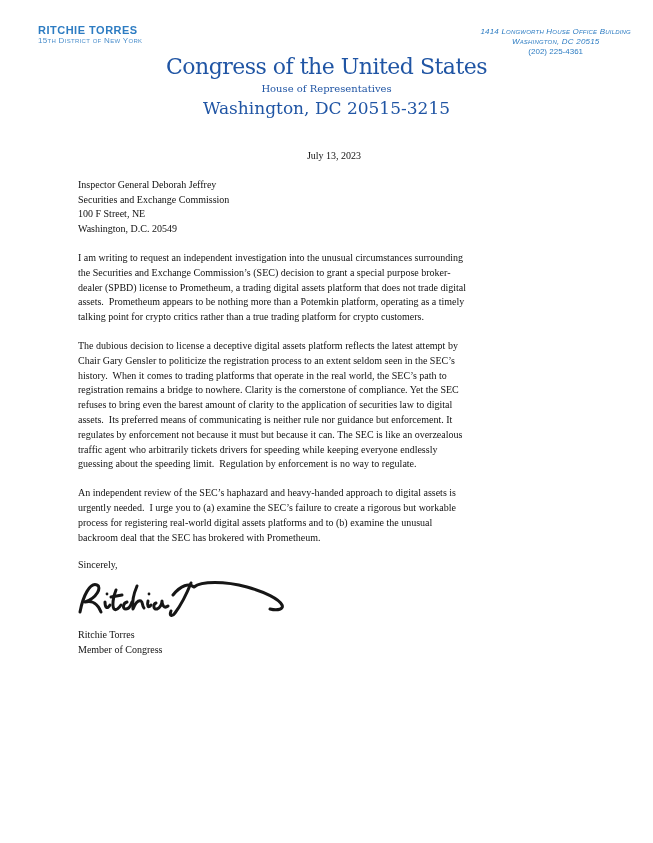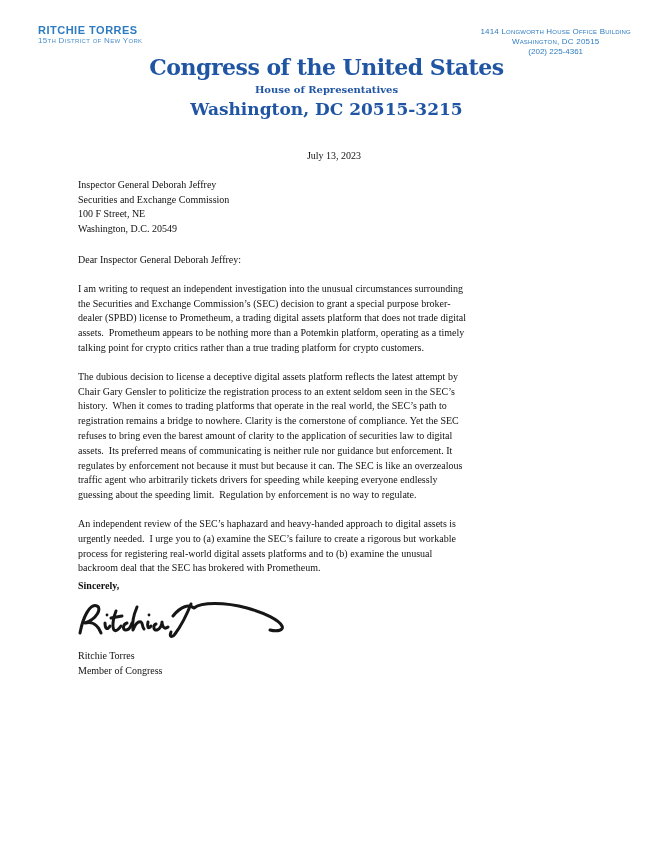--- a/index.html
+++ b/index.html
@@ -22,45 +22,45 @@
   .member-name { font-size: 11px; font-weight: bold; letter-spacing: 0.5px; }
   .member-district { font-size: 8px; font-variant: small-caps; letter-spacing: 0.3px; margin-top: 0; color: #4a8ecb; }
 
   .corner-right {
     position: absolute; right: 22px; top: 27px;
     text-align: center;
     font-family: "Liberation Sans", sans-serif;
     color: #2d7cc2;
     font-size: 8px; line-height: 10px;
   }
-  .corner-right .sc { font-variant: small-caps; letter-spacing: 0.2px; }
+  .corner-right .sc { font-variant: small-caps; letter-spacing: 0.2px; font-style: italic; }
 
   
   .letterhead {
     position: absolute; left: 0; right: 0; top: 54px;
     text-align: center;
     color: #2055a4;
     font-family: "DejaVu Serif", serif;
-    font-weight: bold;
+    font-weight: normal;
   }
   .lh1 { font-size: 22px; letter-spacing: -0.5px; }
   .lh2 { font-size: 10px; margin-top: 4px; }
   .lh3 { font-size: 17px; margin-top: 4px; }
 
   
   .content {
     position: absolute; left: 78px; top: 149px; width: 512px;
     font-size: 10px; line-height: 14.8px;
   }
   .pre { white-space: pre; }
   .date { text-align: center; }
   .address { margin-top: 14px; }
   .salutation { margin-top: 16px; }
   .para { margin-top: 14px; }
-  .valediction { margin-top: 3px; font-weight: bold; }
+  .valediction { margin-top: 13px; }
   .signature { display: block; margin: 2px 0 0 -4px; }
   .signer { margin-top: 3px; }
 </style>
 </head>
 <body>
 
 <div class="page">
 
   <div class="corner-left">
     <div class="member-name">RITCHIE TORRES</div>
@@ -80,21 +80,20 @@
   </div>
 
   <main class="content">
     <div class="date">July 13, 2023</div>
 
     <div class="address pre">Inspector General Deborah Jeffrey
 Securities and Exchange Commission
 100 F Street, NE
 Washington, D.C. 20549</div>
 
-    <div class="salutation">Dear Inspector General Deborah Jeffrey:</div>
 
     <p class="para pre">I am writing to request an independent investigation into the unusual circumstances surrounding
 the Securities and Exchange Commission’s (SEC) decision to grant a special purpose broker-
 dealer (SPBD) license to Prometheum, a trading digital assets platform that does not trade digital
 assets.  Prometheum appears to be nothing more than a Potemkin platform, operating as a timely
 talking point for crypto critics rather than a true trading platform for crypto customers.</p>
     <p class="para pre">The dubious decision to license a deceptive digital assets platform reflects the latest attempt by
 Chair Gary Gensler to politicize the registration process to an extent seldom seen in the SEC’s
 history.  When it comes to trading platforms that operate in the real world, the SEC’s path to
 registration remains a bridge to nowhere. Clarity is the cornerstone of compliance. Yet the SEC

